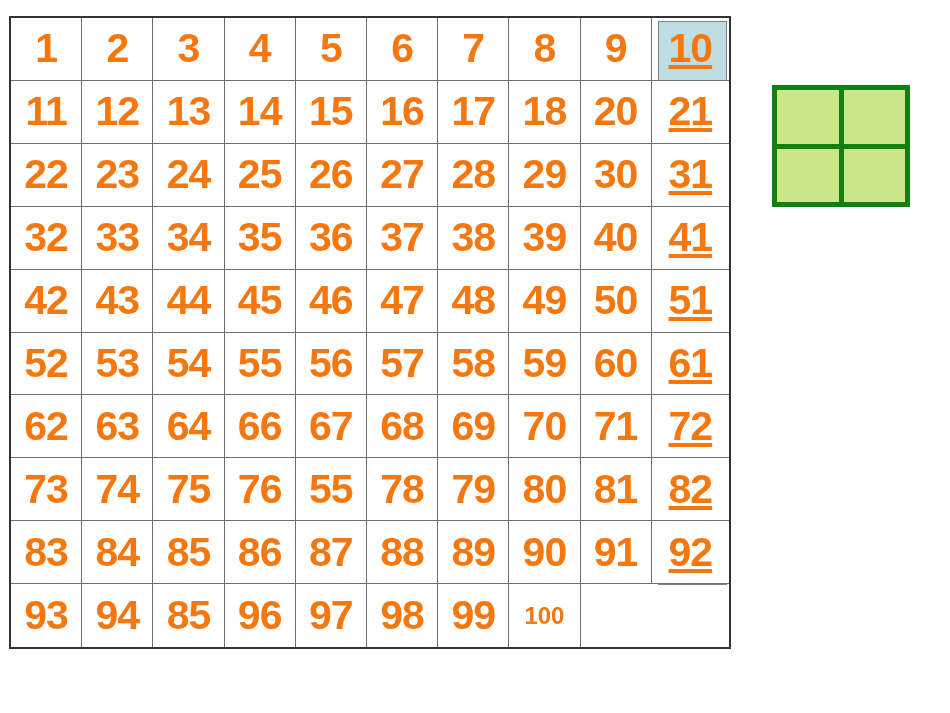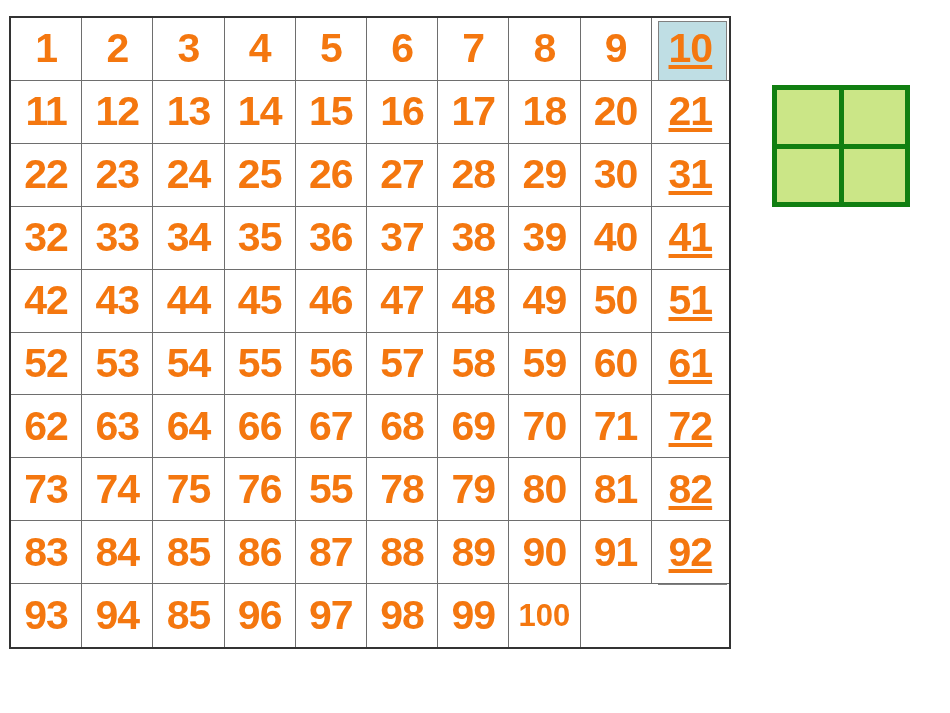--- a/index.html
+++ b/index.html
@@ -40,21 +40,21 @@
     border-bottom:1px solid var(--line);
     box-sizing:border-box;
     background:#ffffff;
     color:var(--orange);
     font-weight:700;font-size:41px;line-height:1;
     letter-spacing:-1px;
   }
   .cell:nth-child(10n){border-right:none;text-decoration:underline;}
   .cell:nth-child(n+91){border-bottom:none;}
   .cell.hl{background:transparent;}
-  .cell.small{font-size:31px;letter-spacing:0;}
+  .cell.small{font-size:24px;letter-spacing:0;}
 
   
   .quad-grid{
     position:absolute;left:772px;top:85px;width:138px;height:122px;
     background:var(--green-dark);
     display:grid;grid-template-columns:1fr 1fr;grid-template-rows:1fr 1fr;
     gap:5px;padding:5px;box-sizing:border-box;z-index:1;
   }
   .quad-cell{background:var(--green-light);}
 </style>

